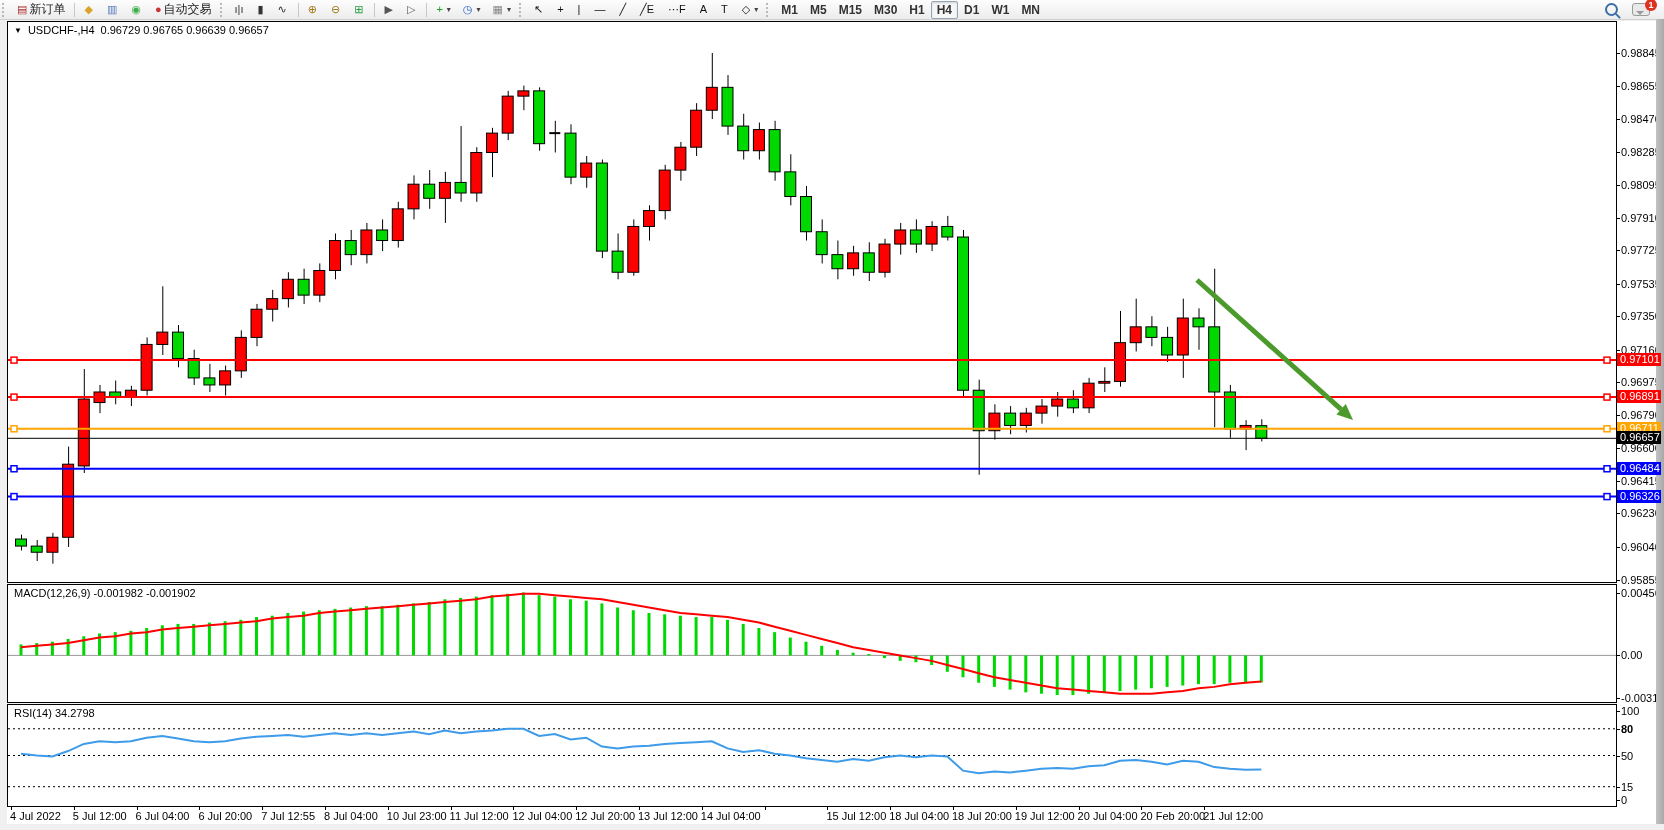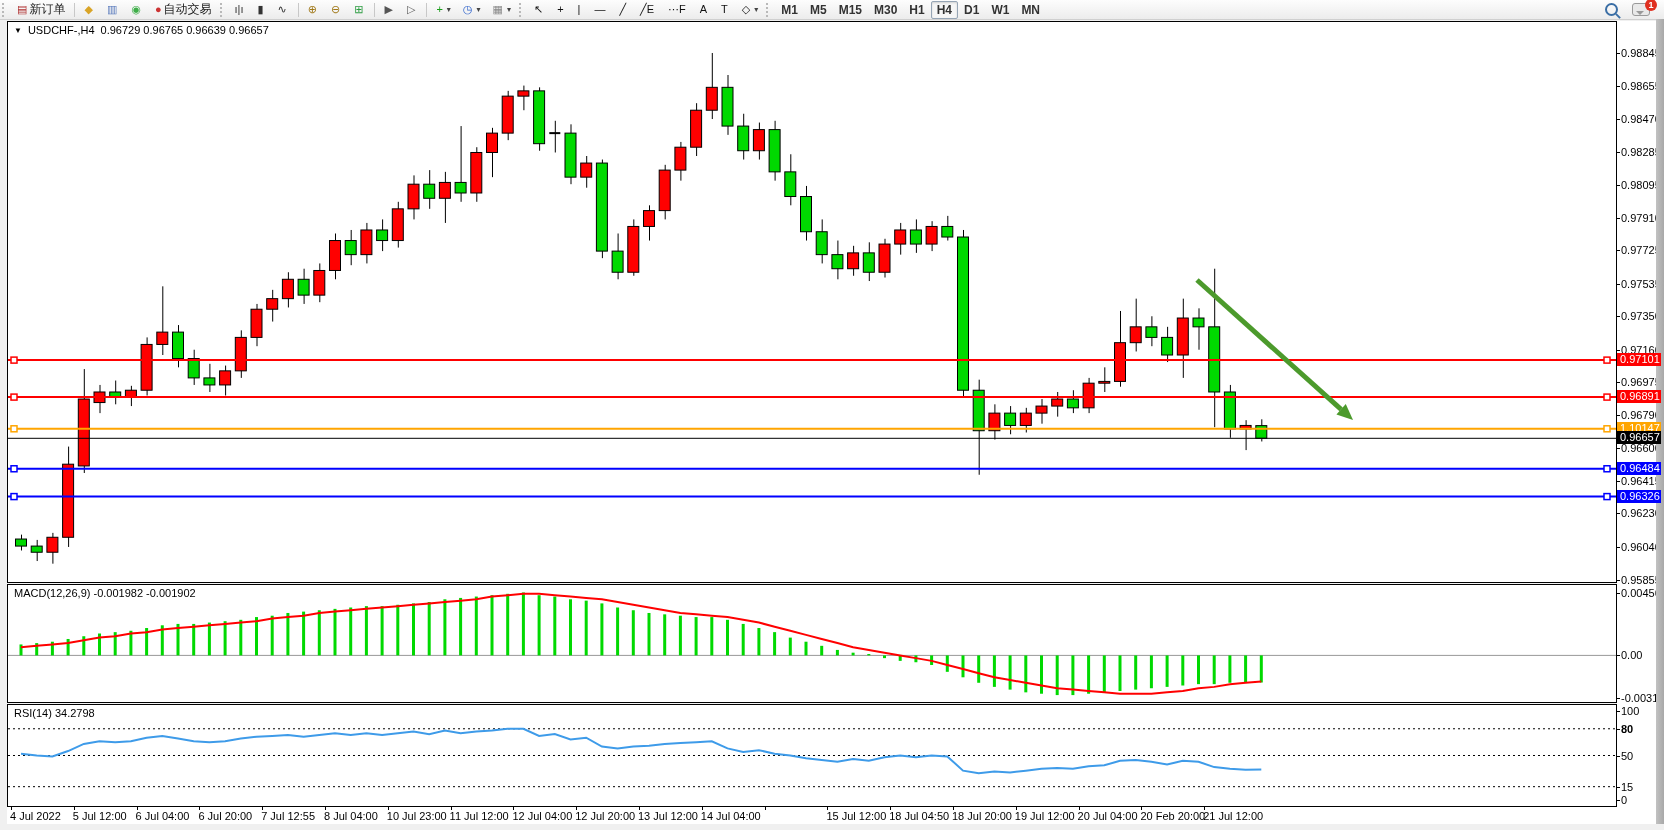--- a/index.html
+++ b/index.html
@@ -486,21 +486,21 @@
     <div class="ax-label" style="top: 565.938px;">0.004564<div class="ptick" style="top: 6px;"></div></div>
     <div class="ax-label" style="top: 628.4px;">0.00<div class="ptick" style="top: 6px;"></div></div>
     <div class="ax-label" style="top: 670.894px;">-0.003105<div class="ptick" style="top: 6px;"></div></div>
     <div class="ax-label" style="top: 683.967px;">100<div class="ptick" style="top: 6px;"></div></div>
     <div class="ax-label" style="top: 701.78px; font-weight: bold;">80<div class="ptick" style="top: 6px;"></div></div>
     <div class="ax-label" style="top: 728.5px;">50<div class="ptick" style="top: 6px;"></div></div>
     <div class="ax-label" style="top: 759.673px;">15<div class="ptick" style="top: 6px;"></div></div>
     <div class="ax-label" style="top: 773.033px;">0<div class="ptick" style="top: 6px;"></div></div>
     <div class="tag" style="top: 332.113px; background: rgb(255, 0, 0); color: rgb(255, 255, 255);">0.97101</div>
     <div class="tag" style="top: 369.094px; background: rgb(255, 0, 0); color: rgb(255, 255, 255);">0.96891</div>
-    <div class="tag" style="top: 400.792px; background: rgb(255, 165, 0); color: rgb(255, 255, 255);">1.10147</div>
+    <div class="tag" style="top: 400.792px; background: rgb(255, 165, 0); color: rgb(255, 255, 255);">0.96711</div>
     <div class="tag" style="top: 440.767px; background: rgb(0, 0, 255); color: rgb(255, 255, 255);">0.96484</div>
     <div class="tag" style="top: 468.591px; background: rgb(0, 0, 255); color: rgb(255, 255, 255);">0.96326</div>
     <div class="tag" style="top: 410.302px; background: rgb(0, 0, 0); color: rgb(255, 255, 255);">0.96657</div>
   </div>
 <div id="time-axis">
     <div class="t-label" style="left: 3px;">4 Jul 2022</div>
     <div class="ttick" style="left: 4px;"></div>
     <div class="t-label" style="left: 65.8px;">5 Jul 12:00</div>
     <div class="ttick" style="left: 66.8px;"></div>
     <div class="t-label" style="left: 128.6px;">6 Jul 04:00</div>
@@ -520,21 +520,21 @@
     <div class="t-label" style="left: 568.2px;">12 Jul 20:00</div>
     <div class="ttick" style="left: 569.2px;"></div>
     <div class="t-label" style="left: 631px;">13 Jul 12:00</div>
     <div class="ttick" style="left: 632px;"></div>
     <div class="t-label" style="left: 693.8px;">14 Jul 04:00</div>
     <div class="ttick" style="left: 694.8px;"></div>
     <div class="t-label" style="left: 756.6px; margin-top: 36px;">14 Jul 20:00</div>
     <div class="ttick" style="left: 757.6px;"></div>
     <div class="t-label" style="left: 819.4px;">15 Jul 12:00</div>
     <div class="ttick" style="left: 820.4px;"></div>
-    <div class="t-label" style="left: 882.2px;">18 Jul 04:50</div>
+    <div class="t-label" style="left: 882.2px;">18 Jul 04:00</div>
     <div class="ttick" style="left: 883.2px;"></div>
     <div class="t-label" style="left: 945px;">18 Jul 20:00</div>
     <div class="ttick" style="left: 946px;"></div>
     <div class="t-label" style="left: 1007.8px;">19 Jul 12:00</div>
     <div class="ttick" style="left: 1008.8px;"></div>
     <div class="t-label" style="left: 1070.6px;">20 Jul 04:00</div>
     <div class="ttick" style="left: 1071.6px;"></div>
     <div class="t-label" style="left: 1133.4px;">20 Feb 20:00</div>
     <div class="ttick" style="left: 1134.4px;"></div>
     <div class="t-label" style="left: 1196.2px;">21 Jul 12:00</div>

